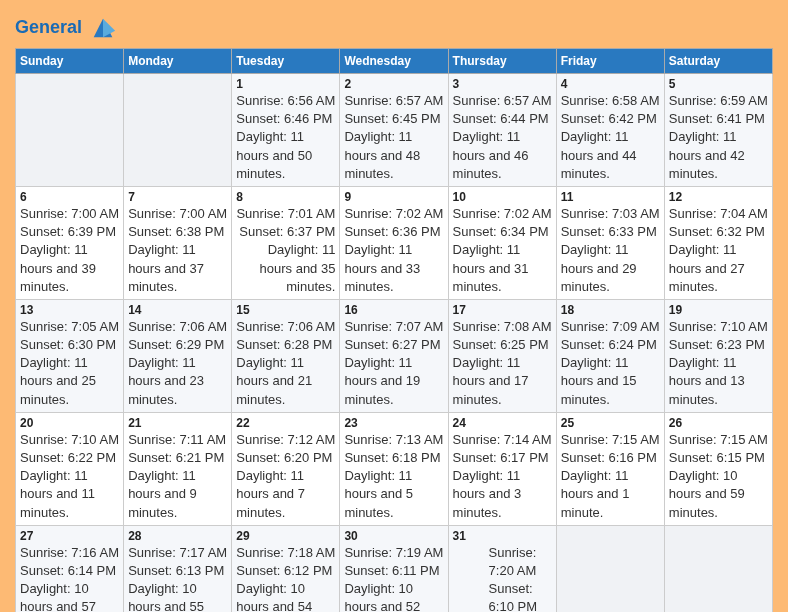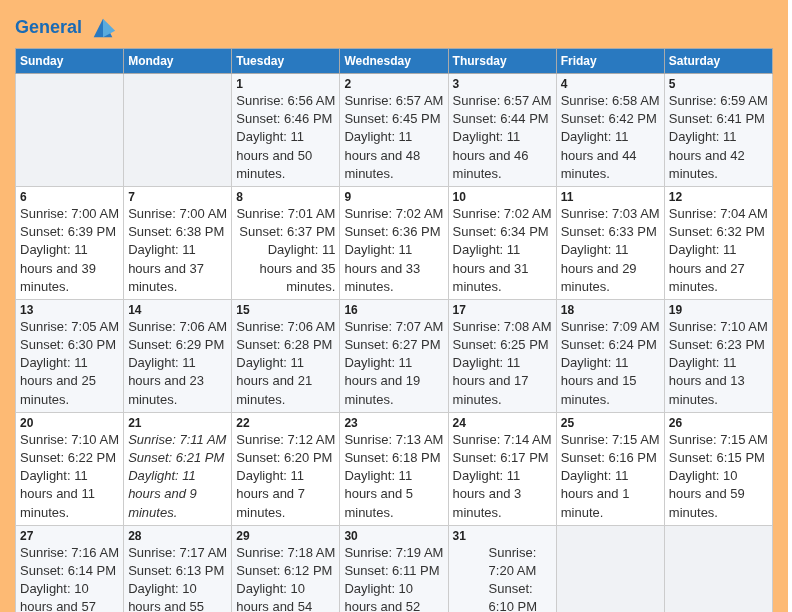--- a/index.html
+++ b/index.html
@@ -258,21 +258,21 @@
         </tr>
         <tr>
           <td>
             <span class="day-number">20</span>
             <div class="day-info" style="white-space: pre-line;">Sunrise: 7:10 AM
 Sunset: 6:22 PM
 Daylight: 11 hours and 11 minutes.</div>
           </td>
           <td>
             <span class="day-number">21</span>
-            <div class="day-info" style="white-space: pre-line; font-style: italic;">Sunrise: 7:11 AM
+            <div class="day-info" style="white-space: pre-line;">Sunrise: 7:11 AM
 Sunset: 6:21 PM
 Daylight: 11 hours and 9 minutes.</div>
           </td>
           <td>
             <span class="day-number">22</span>
             <div class="day-info" style="white-space: pre-line;">Sunrise: 7:12 AM
 Sunset: 6:20 PM
 Daylight: 11 hours and 7 minutes.</div>
           </td>
           <td>

